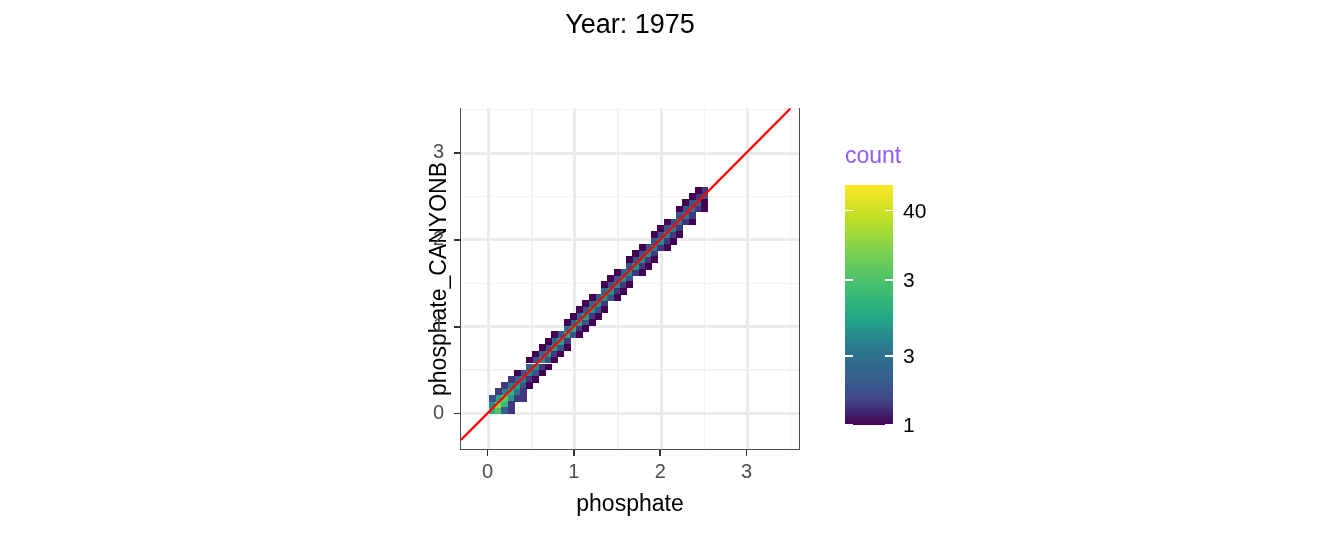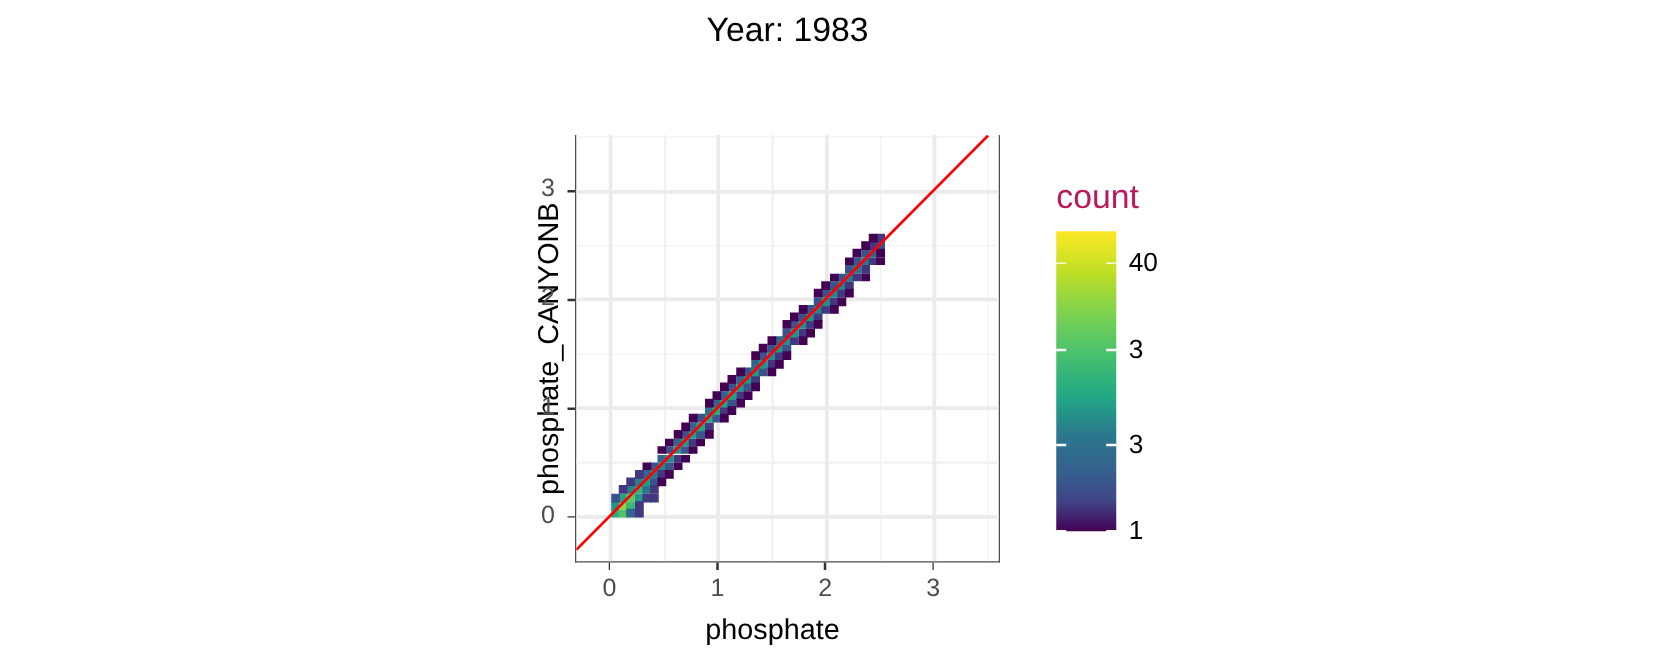--- a/index.html
+++ b/index.html
@@ -122,21 +122,21 @@
     position: absolute;
     font-size: 20px;
     color: #4d4d4d;
     text-align: right;
     width: 40px;
     white-space: nowrap;
   }
 
   #x-axis-title {
     position: absolute;
-    left: 448px;
+    left: 460px;
     top: 490px;
     width: 340px;
     text-align: center;
     font-size: 23px;
     color: #000000;
     white-space: nowrap;
   }
   #y-axis-title-wrap {
     position: absolute;
     left: 403px;
@@ -164,22 +164,22 @@
     position: absolute;
     left: 845px;
     top: 142px;
     width: 140px;
     height: 300px;
   }
   #legend-title {
     position: absolute;
     left: 0;
     top: 0;
-    font-size: 27px;
-    color: #be185d;
+    font-size: 23px;
+    color: #8b5cf6;
     white-space: nowrap;
   }
   #legend-bar {
     position: absolute;
     left: 0px;
     top: 43px;
     width: 48px;
     height: 240px;
   }
   #legend-bar-gradient {
@@ -202,21 +202,21 @@
     color: #000000;
     white-space: nowrap;
     transform: translateY(-50%);
   }
 </style>
 </head>
 <body>
 
 <div id="plot-root">
 
-  <div id="chart-title">Year: 1983</div>
+  <div id="chart-title">Year: 1975</div>
 
 
   <div id="panel">
     <div id="panel-inner">
         <div class="gridline-minor-v" style="left: 70.0114px;"></div>
         <div class="gridline-minor-v" style="left: 156.306px;"></div>
         <div class="gridline-minor-v" style="left: 242.6px;"></div>
         <div class="gridline-minor-v" style="left: 328.895px;"></div>
         <div class="gridline-minor-h" style="top: 261.392px;"></div>
         <div class="gridline-minor-h" style="top: 174.59px;"></div>

